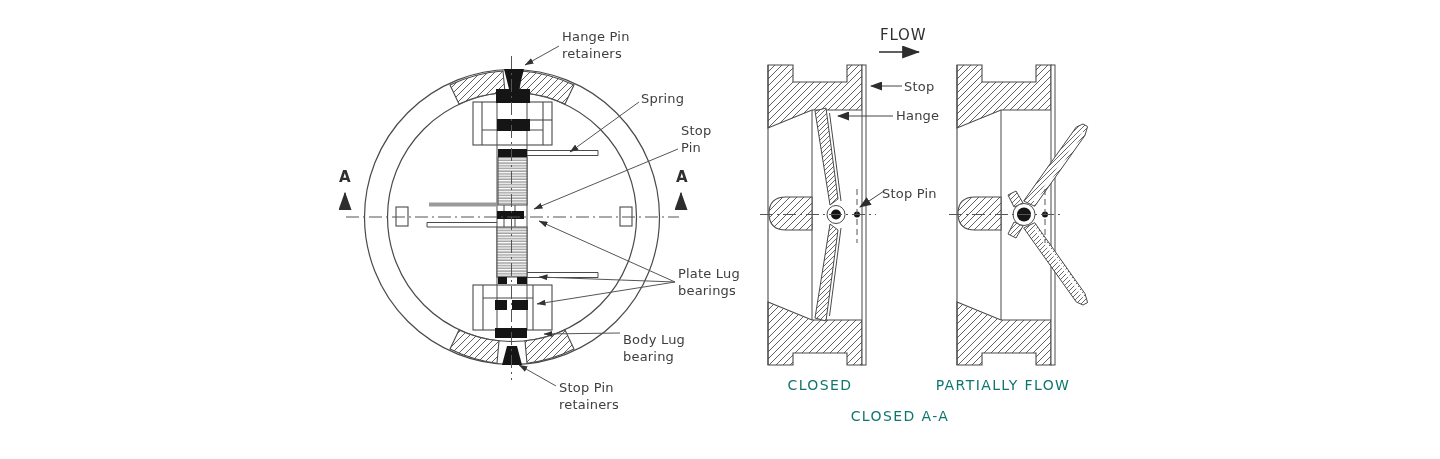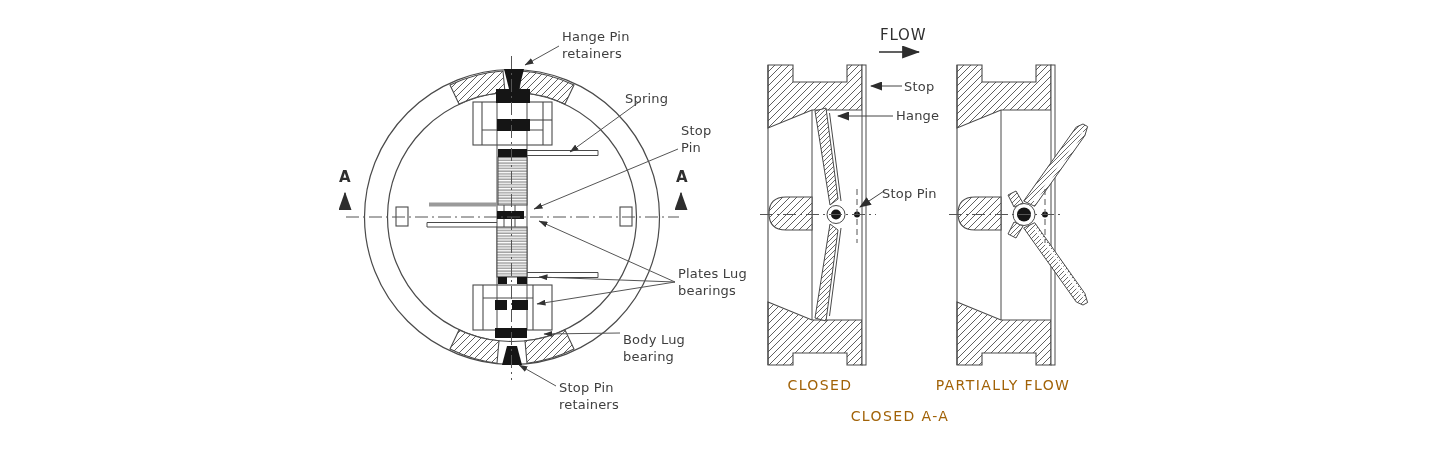--- a/index.html
+++ b/index.html
@@ -1,21 +1,21 @@
 <!DOCTYPE html>
 <html><head>
 <meta charset="utf-8">
 <style>
   html,body{margin:0;padding:0}
   body{width:1440px;height:459px;background:#fff;overflow:hidden}
   .stage{position:relative;width:1440px;height:336px;font-family:"DejaVu Sans","Liberation Sans",sans-serif;color:#3e3e3e}
   .stage>svg{position:absolute;left:0;top:0}
   .lbl{position:absolute;font-size:13px;line-height:1.28;white-space:pre-line;letter-spacing:.2px}
   .mk{position:absolute;font-size:15px;font-weight:bold;color:#2f2f2f}
-  .cap{position:absolute;font-size:14px;letter-spacing:1.4px;white-space:nowrap;transform:translateX(-50%);color:#a16207}
+  .cap{position:absolute;font-size:14px;letter-spacing:1.4px;white-space:nowrap;transform:translateX(-50%);color:#0f766e}
   .flow{position:absolute;font-size:15px;font-weight:normal;letter-spacing:.8px;color:#2f2f2f}
 </style>
 </head>
 <body>
 
 <div class="stage">
 <svg width="1440" height="459" viewBox="0 0 1440 459">
 <defs>
   <pattern id="h1" width="7" height="7" patternUnits="userSpaceOnUse">
     <rect width="7" height="7" fill="#ffffff"></rect>
@@ -171,24 +171,24 @@
 <line x1="879" y1="52" x2="919" y2="52" stroke="#2d2d2d" stroke-width="1.3" marker-end="url(#arrF)"></line>
 <g stroke="#444" stroke-width="1">
   <line x1="902" y1="86" x2="871" y2="86" marker-end="url(#arrB)"></line>
   <line x1="893" y1="116" x2="838" y2="116" marker-end="url(#arrB)"></line>
   <line x1="884" y1="191" x2="860" y2="207" marker-end="url(#arrB)"></line>
 </g>
 </svg>
 
 <div class="lbl" style="left:562px;top:29px">Hange Pin
 retainers</div>
-<div class="lbl" style="left:625px;top:91px">Spring</div>
+<div class="lbl" style="left:641px;top:91px">Spring</div>
 <div class="lbl" style="left:681px;top:123px">Stop
 Pin</div>
-<div class="lbl" style="left:678px;top:266px">Plates Lug
+<div class="lbl" style="left:678px;top:266px">Plate Lug
 bearings</div>
 <div class="lbl" style="left:623px;top:332px">Body Lug
 bearing</div>
 <div class="lbl" style="left:559px;top:380px">Stop Pin
 retainers</div>
 <div class="mk" style="left:339px;top:168px">A</div>
 <div class="mk" style="left:676px;top:168px">A</div>
 <div class="flow" style="left:880px;top:26px">FLOW</div>
 <div class="lbl" style="left:904px;top:79px">Stop</div>
 <div class="lbl" style="left:896px;top:108px">Hange</div>

